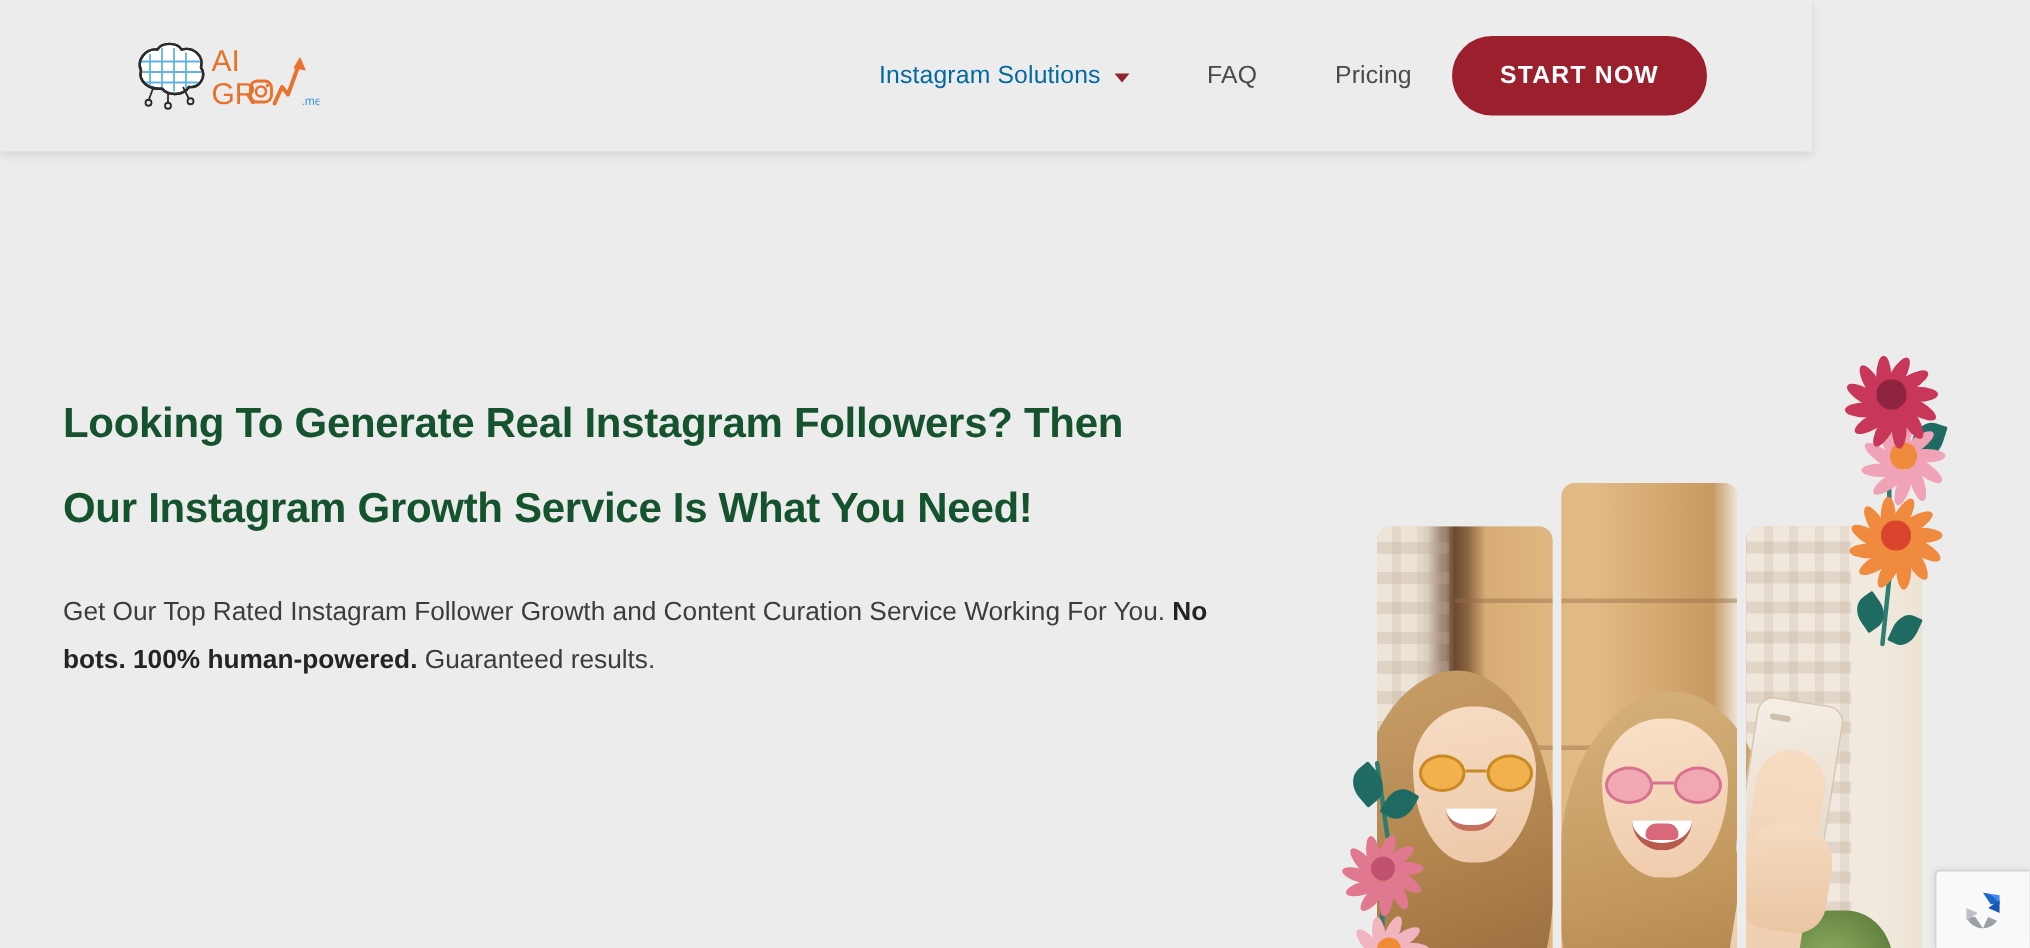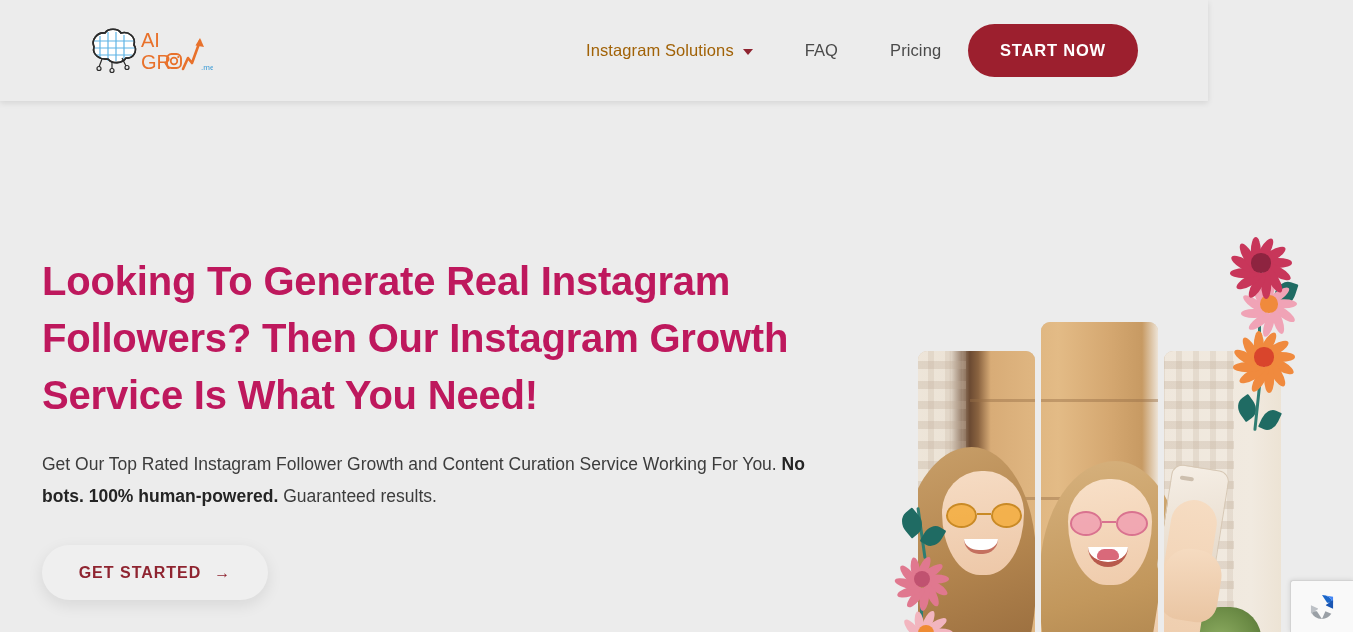--- a/index.html
+++ b/index.html
@@ -34,21 +34,21 @@
   }
   .nav-item{
     font-size:16.5px;
     color:#4a4a4a;
     letter-spacing:.1px;
     white-space:nowrap;
     cursor:pointer;
     padding:0 26px;
     display:flex; align-items:center; gap:9px;
   }
-  .nav-item.active{ color:#a16207;text-align:right; }
+  .nav-item.active{ color:#0369a1;text-align:right; }
   .caret{
     width:0;height:0;
     border-left:5.5px solid transparent;
     border-right:5.5px solid transparent;
     border-top:6.5px solid #8f2430;
     display:inline-block;
     margin-top:3px;
   }
 
   .start-now{
@@ -70,23 +70,23 @@
     position:absolute; top:101px; left:0;
     width:1353px; height:531px;
     background:#ececec;
   }
 
   .hero-left{
     position:absolute; left:42px; top:152px;
     width:800px;
   }
   .headline{
-    font-size:40px;
+    font-size:28px;
     font-weight:bold;
-    color:#be185d;
+    color:#14532d;
     line-height:57px;
     letter-spacing:-.2px;
     max-width:760px;
   }
   .subtext{
     margin-top:24px;
     font-size:17.5px;
     color:#3c3c3c;
     line-height:32px;
     max-width:800px;
@@ -367,24 +367,20 @@
   <button class="start-now">START NOW</button>
 </div>
 
 <div class="hero">
 
   <div class="hero-left">
     <h1 class="headline">Looking To Generate Real Instagram Followers? Then Our Instagram Growth Service Is What You Need!</h1>
 
     <p class="subtext"><span>Get Our Top Rated Instagram Follower Growth and Content Curation Service Working For You. </span><b>No bots. 100% human-powered.</b><span> Guaranteed results.</span></p>
 
-    <button class="get-started">
-      <span>GET STARTED</span>
-      <span>→</span>
-    </button>
   </div>
 
   <div class="hero-art">
 
     <div class="panel p1">
       <div class="photo">
         <div class="bg-wall"></div>
           <div class="carve"></div>
         <div class="wall-line wl1"></div>
           <div class="wall-line wl2"></div>

